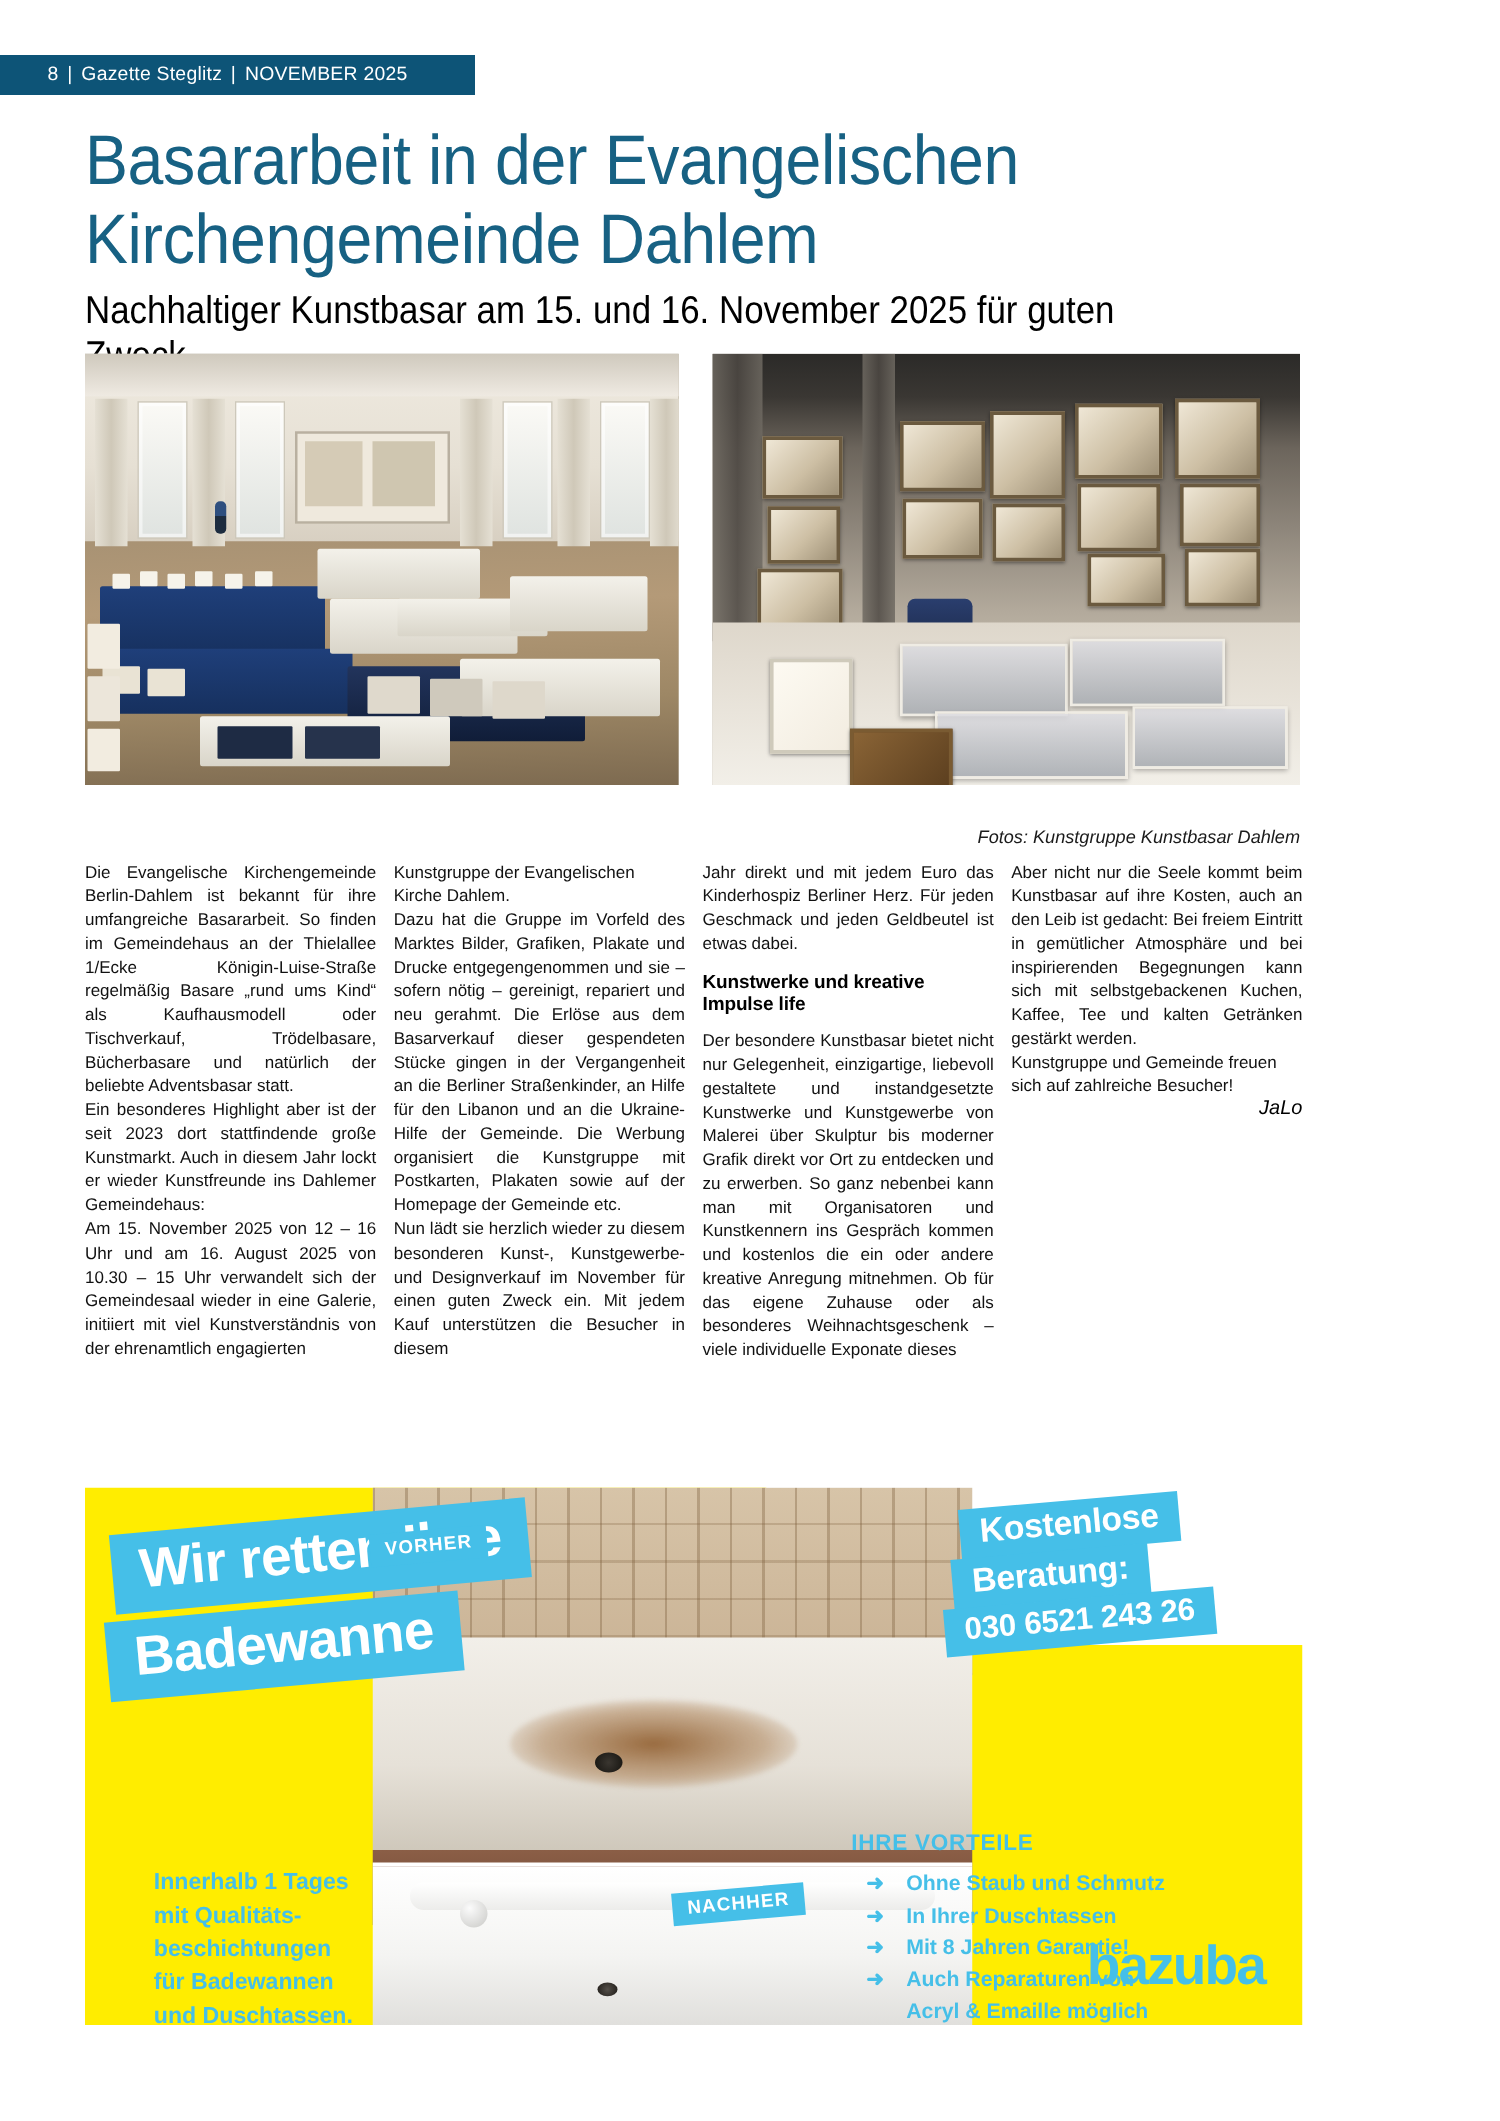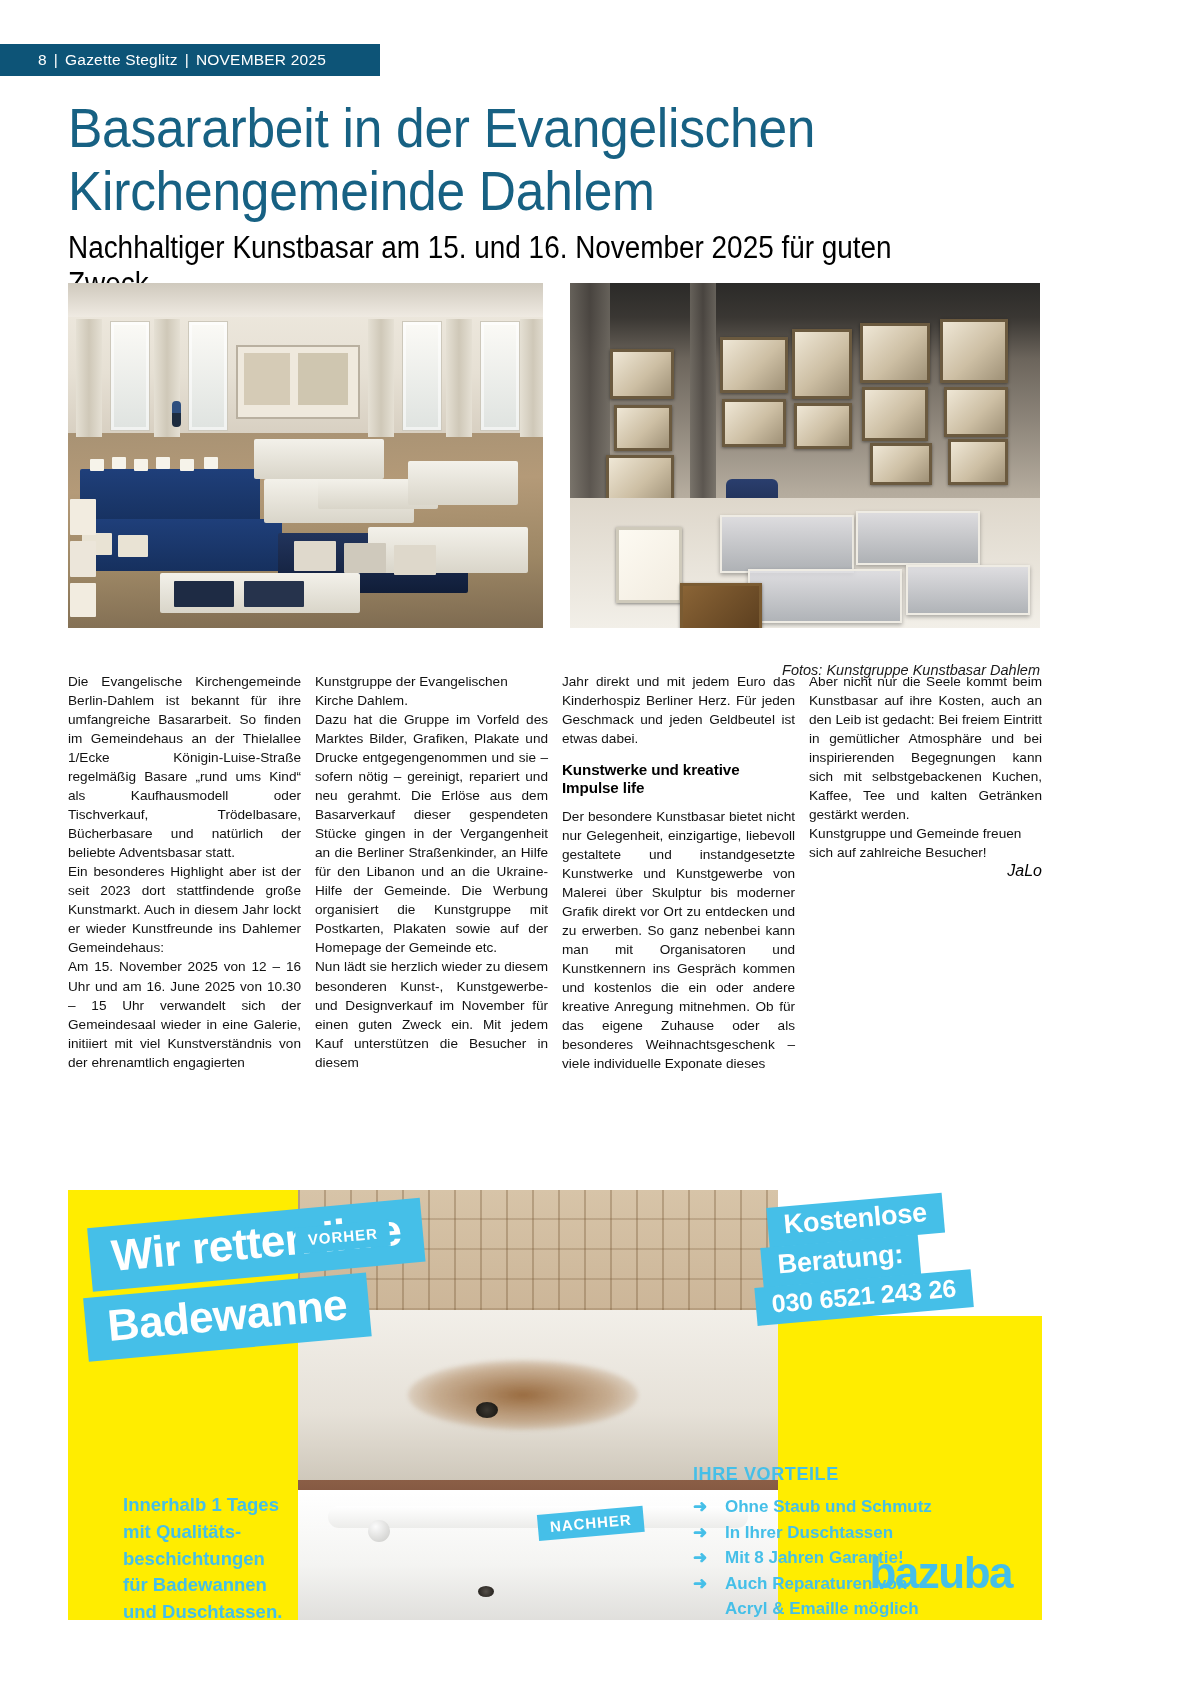--- a/index.html
+++ b/index.html
@@ -90,21 +90,21 @@
   .chair{position:absolute;width:52px;height:44px;border-radius:6px;
     background:linear-gradient(180deg,#2a3e6e,#1b2847);}
 
   .photo-credit{
     position:absolute;right:160px;top:662px;
     font-size:14.5px;font-style:italic;color:#1a1a1a;
     font-family:"Liberation Sans",sans-serif;white-space:nowrap;
   }
 
   
-  .cols{position:absolute;left:68px;top:672px;width:974px;
+  .cols{position:absolute;left:68px;top:688px;width:974px;
     display:flex;gap:14px;}
   .col{width:233px;}
   .col p{
     margin:0;font-size:13.6px;line-height:1.40;
     text-align:justify;text-justify:inter-word;
     hyphens:manual;color:#111;
     font-family:"Liberation Sans",sans-serif;
   }
   .col p.nojust{text-align:left;}
   .col h3{
@@ -148,21 +148,21 @@
     font-family:"Liberation Sans",sans-serif;font-weight:bold;white-space:nowrap;}
   .band-main{font-size:44px;padding:5px 22px 9px 22px;letter-spacing:-0.5px;}
   .band-tag{font-size:15px;padding:4px 12px 5px 12px;letter-spacing:1px;}
   .band-ct{font-size:27px;padding:3px 16px 6px 16px;letter-spacing:-0.2px;}
   .band-ct.small{font-size:25px;}
 
   .ad-left-text{position:absolute;left:55px;top:302px;
     color:#45bfe8;font-weight:bold;font-size:18.5px;line-height:1.45;
     font-family:"Liberation Sans",sans-serif;}
 
-  .vorteile-title{position:absolute;left:80px;top:148px;
+  .vorteile-title{position:absolute;left:68px;top:148px;
     color:#45bfe8;font-weight:bold;font-size:18px;letter-spacing:.6px;
     font-family:"Liberation Sans",sans-serif;}
   .vorteile-list{position:absolute;left:80px;top:178px;
     color:#45bfe8;font-weight:bold;font-size:17px;line-height:1.5;
     font-family:"Liberation Sans",sans-serif;}
   .vorteile-list div{display:flex;gap:14px;}
   .arrow{width:18px;display:inline-block;}
   .vorteile-list .cont{padding-left:32px;}
 
   .ad-addr{position:absolute;left:60px;top:300px;
@@ -293,21 +293,21 @@
         </div>
     </div>
   </div>
 
   <div class="photo-credit">Fotos: Kunstgruppe Kunstbasar Dahlem</div>
 
   <div class="cols">
     <div class="col">
       <p>Die Evangelische Kirchengemeinde Berlin-Dahlem ist bekannt für ihre umfangreiche Basararbeit. So finden im Gemeindehaus an der Thielallee 1/Ecke Königin-Luise-Straße regelmäßig Basare „rund ums Kind“ als Kaufhausmodell oder Tischverkauf, Trödelbasare, Bücherbasare und natürlich der beliebte Adventsbasar statt.</p>
       <p>Ein besonderes Highlight aber ist der seit 2023 dort stattfindende große Kunstmarkt. Auch in diesem Jahr lockt er wieder Kunstfreunde ins Dahlemer Gemeindehaus:</p>
-      <p>Am 15. November 2025 von 12 – 16 Uhr und am 16. June 2025 von 10.30 – 15 Uhr verwandelt sich der Gemeindesaal wieder in eine Galerie, initiiert mit viel Kunstverständnis von der ehrenamtlich engagierten</p>
+      <p>Am 15. November 2025 von 12 – 16 Uhr und am 16. August 2025 von 10.30 – 15 Uhr verwandelt sich der Gemeindesaal wieder in eine Galerie, initiiert mit viel Kunstverständnis von der ehrenamtlich engagierten</p>
     </div>
     <div class="col">
       <p class="nojust">Kunstgruppe der Evangelischen Kirche Dahlem.</p>
       <p>Dazu hat die Gruppe im Vorfeld des Marktes Bilder, Grafiken, Plakate und Drucke entgegengenommen und sie – sofern nötig – gereinigt, repariert und neu gerahmt. Die Erlöse aus dem Basarverkauf dieser gespendeten Stücke gingen in der Vergangenheit an die Berliner Straßenkinder, an Hilfe für den Libanon und an die Ukraine-Hilfe der Gemeinde. Die Werbung organisiert die Kunstgruppe mit Postkarten, Plakaten sowie auf der Homepage der Gemeinde etc.</p>
       <p>Nun lädt sie herzlich wieder zu diesem besonderen Kunst-, Kunstgewerbe- und Designverkauf im November für einen guten Zweck ein. Mit jedem Kauf unterstützen die Besucher in diesem</p>
     </div>
     <div class="col">
       <p>Jahr direkt und mit jedem Euro das Kinderhospiz Berliner Herz. Für jeden Geschmack und jeden Geldbeutel ist etwas dabei.</p>
       <h3>Kunstwerke und kreative Impulse life</h3>
       <p>Der besondere Kunstbasar bietet nicht nur Gelegenheit, einzigartige, liebevoll gestaltete und instandgesetzte Kunstwerke und Kunstgewerbe von Malerei über Skulptur bis moderner Grafik direkt vor Ort zu entdecken und zu erwerben. So ganz nebenbei kann man mit Organisatoren und Kunstkennern ins Gespräch kommen und kostenlos die ein oder andere kreative Anregung mitnehmen. Ob für das eigene Zuhause oder als besonderes Weihnachtsgeschenk – viele individuelle Exponate dieses</p>

